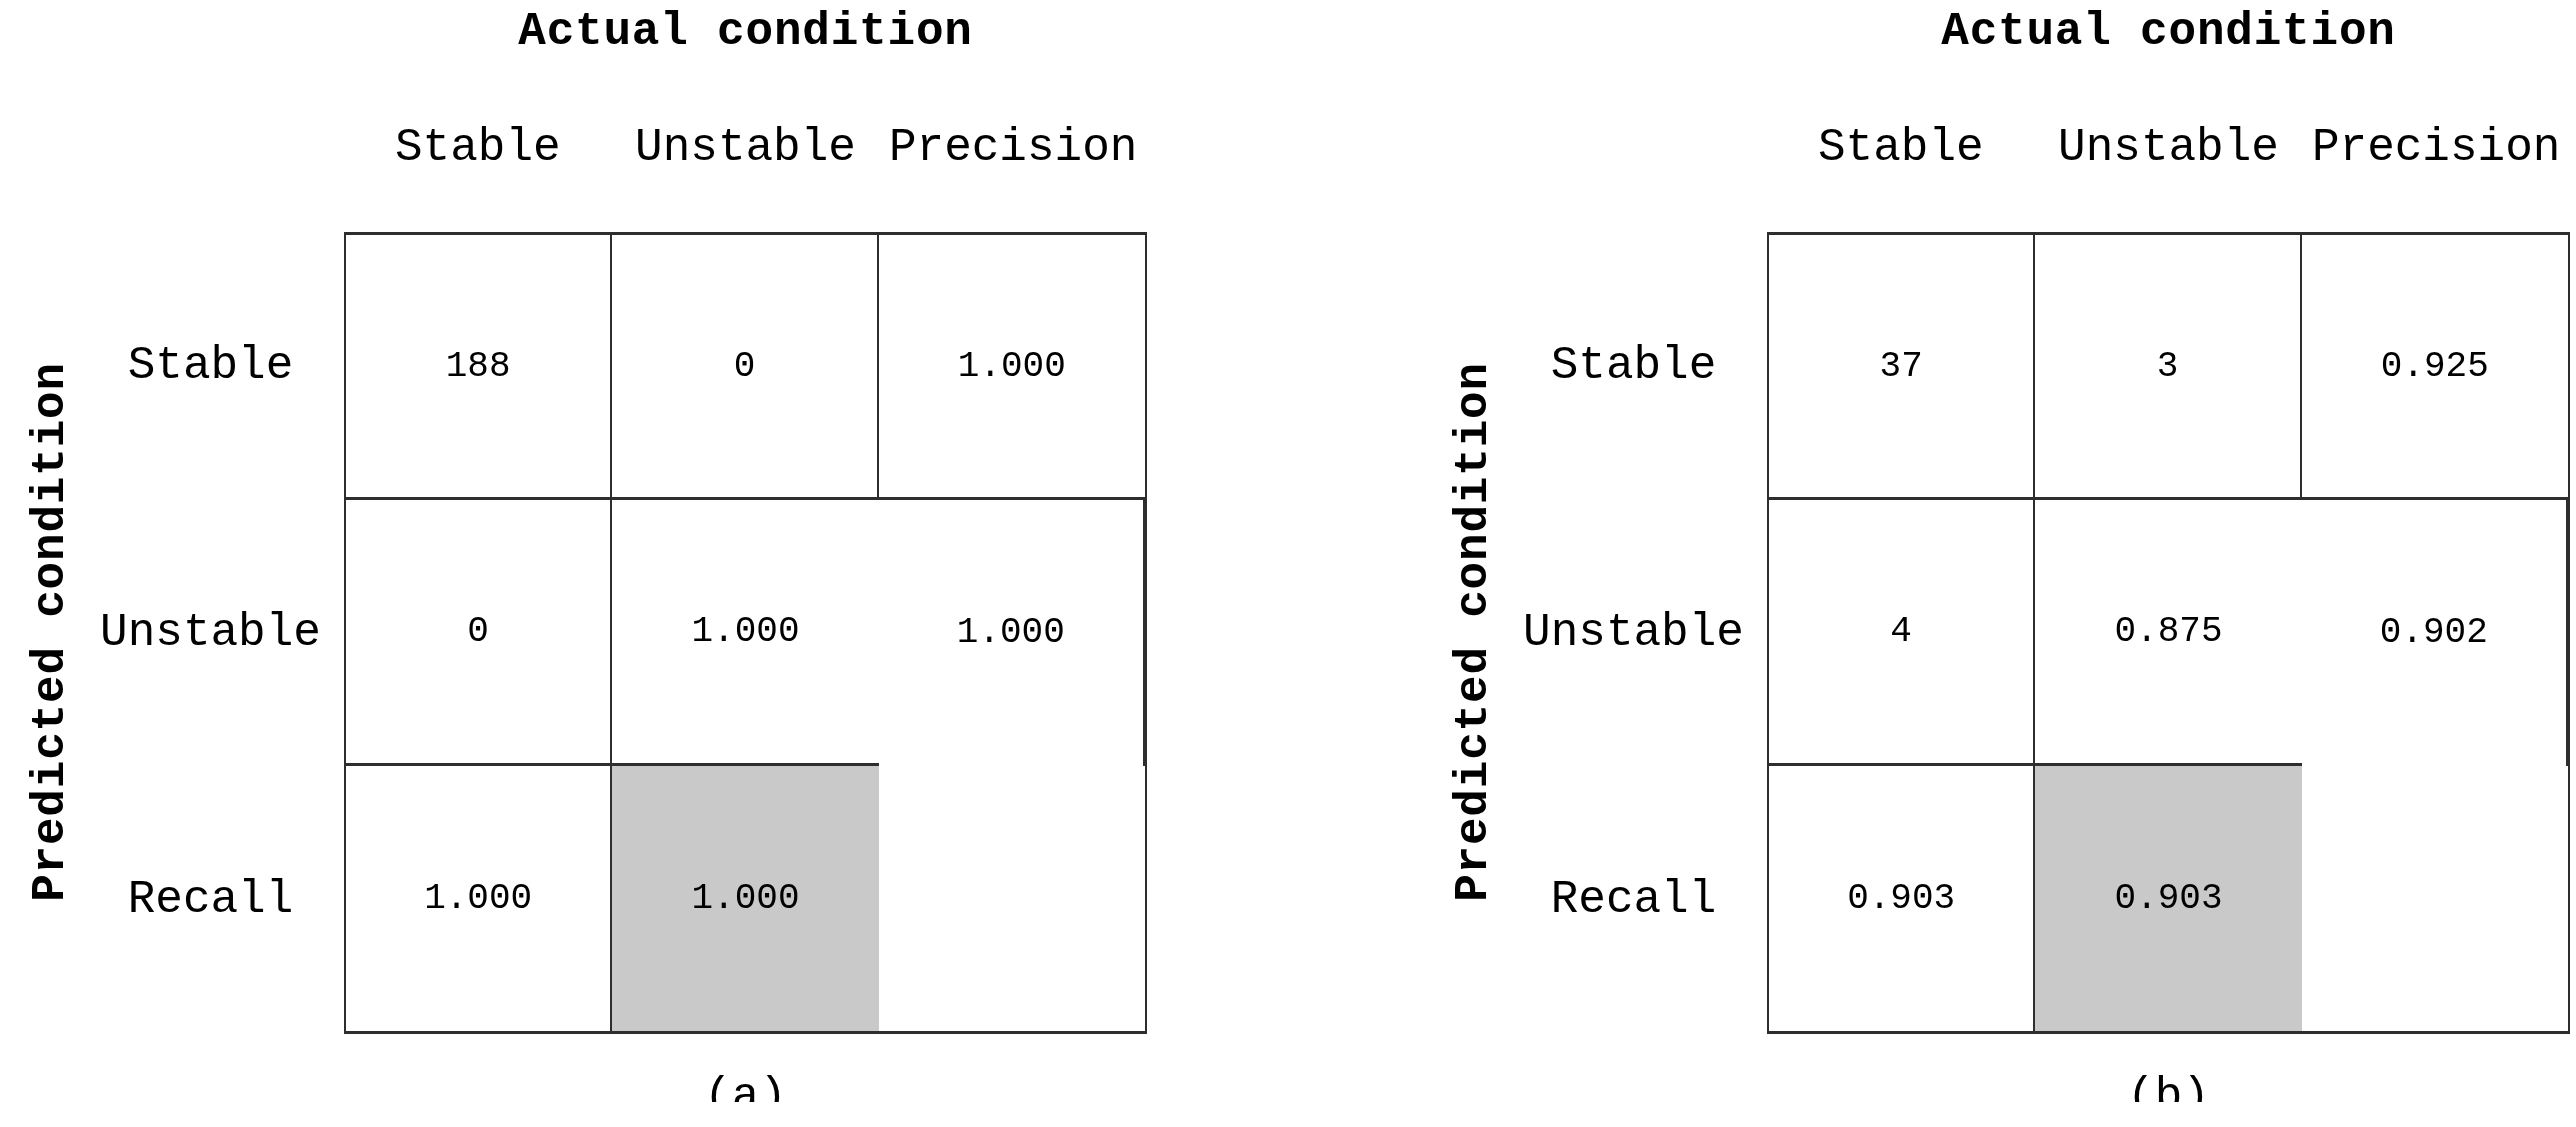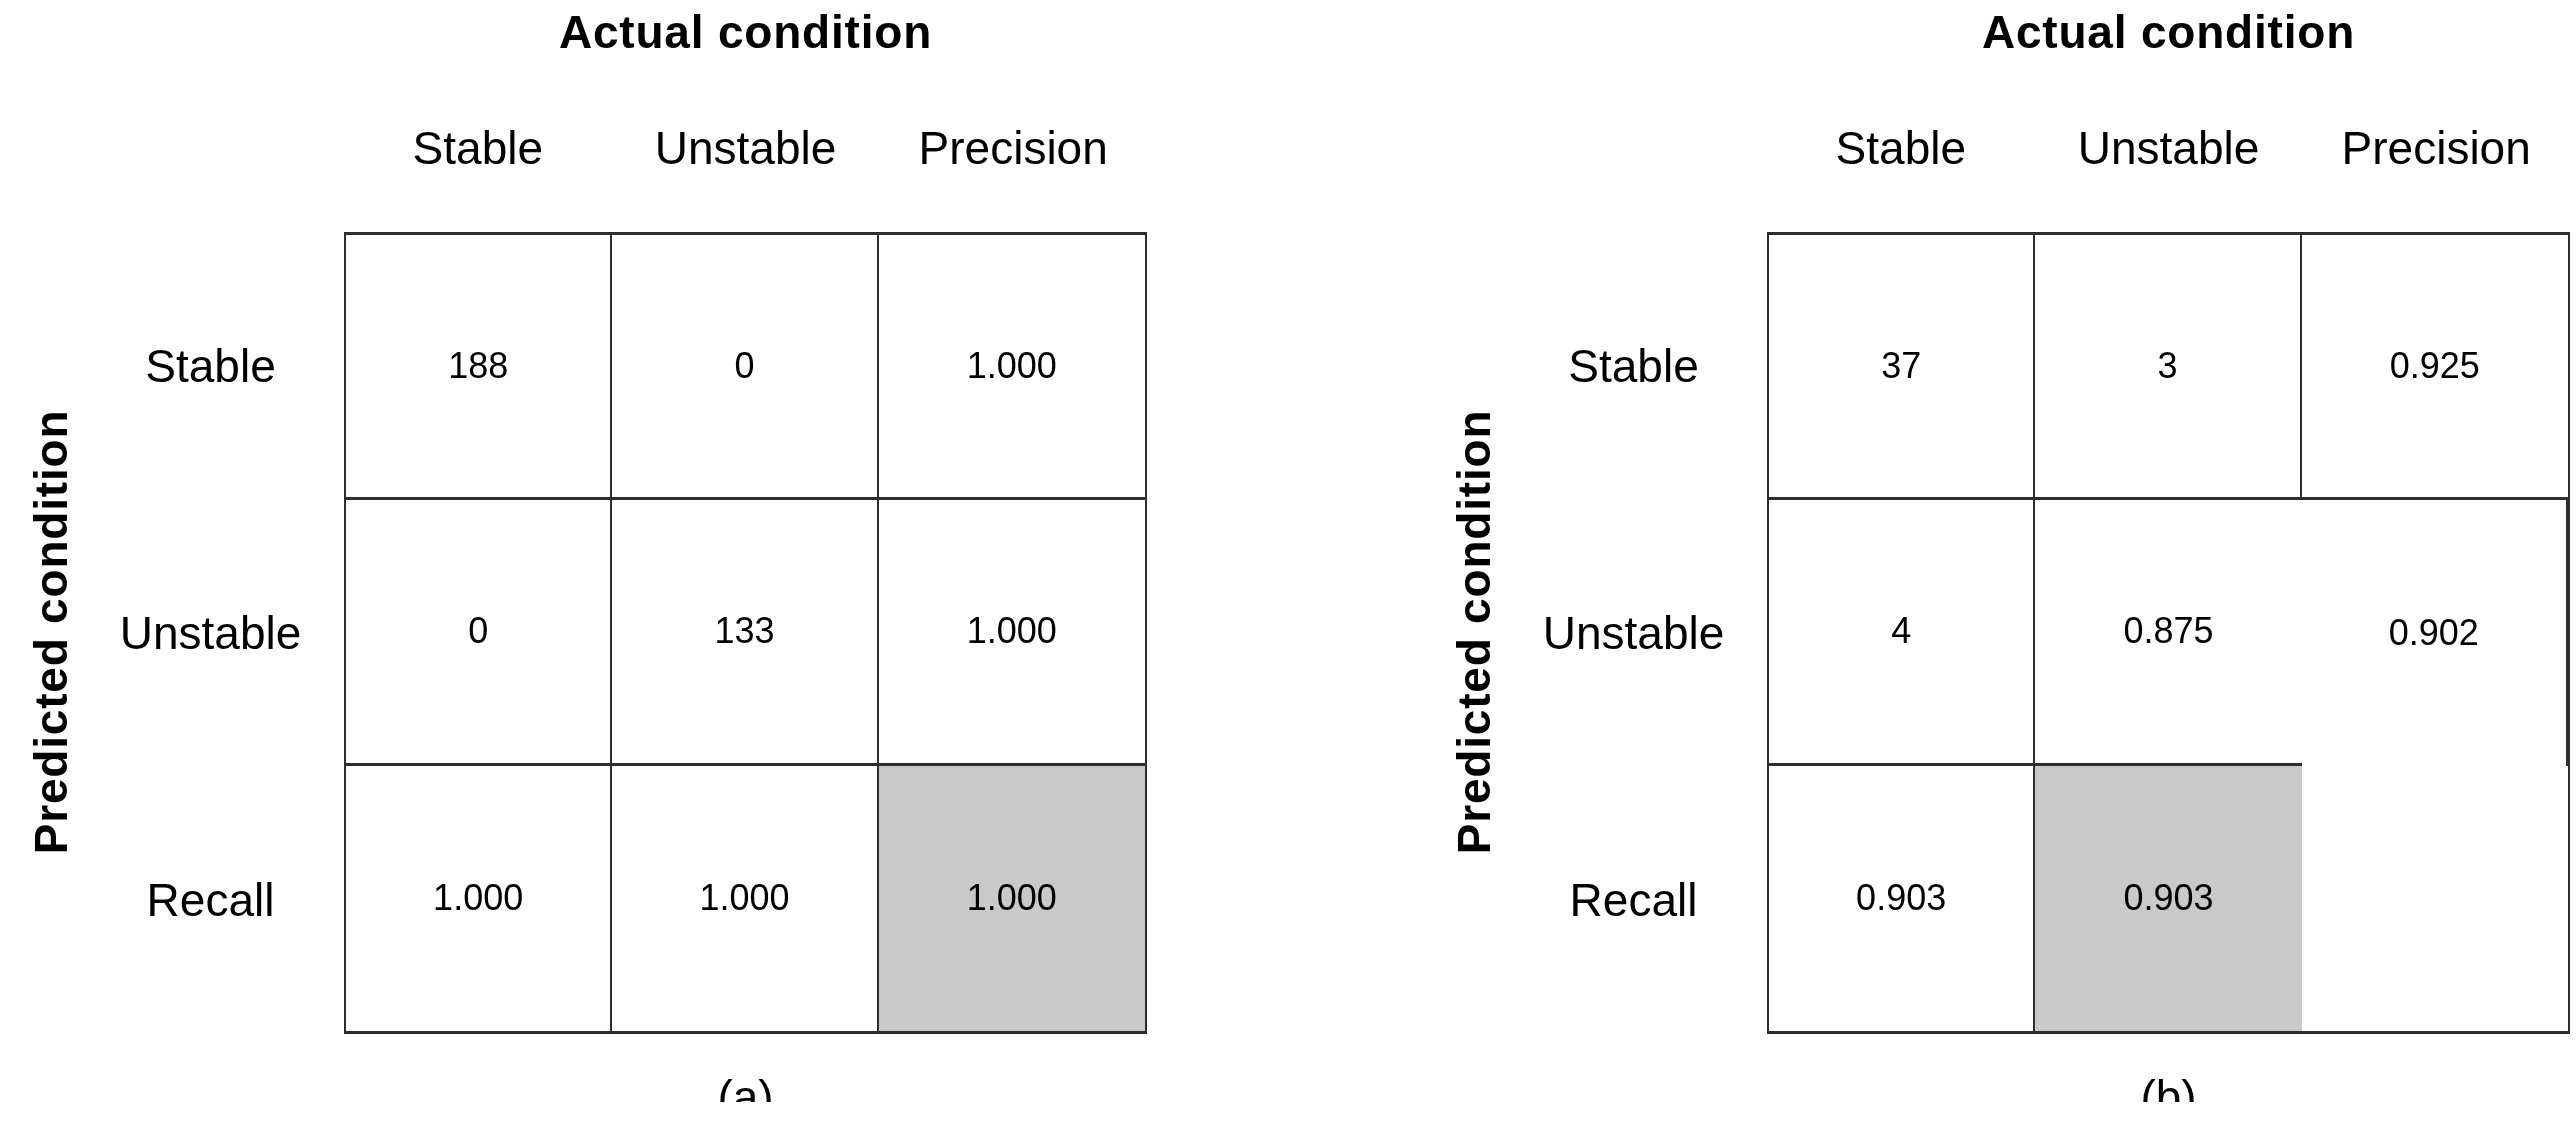--- a/index.html
+++ b/index.html
@@ -2,21 +2,21 @@
 <html style="font-size:12.6px"><head>
 <meta charset="utf-8">
 <style>
   html, body { margin: 0; padding: 0; background: #ffffff; }
   .canvas {
     position: relative;
     width: 2576px;
     height: 1102px;
     background: #ffffff;
     overflow: hidden;
-    font-family: Liberation Sans, sans-serif;
+    font-family: Liberation Mono, monospace;
     color: #000000;
   }
   .panel { position: absolute; top: 0; width: 1288px; height: 1127px; }
   .panel-a { left: 0; }
   .panel-b { left: 1423px; }
 
   .ptitle {
     position: absolute; left: 344px; top: 0; width: 803px; height: 63px;
     display: flex; align-items: center; justify-content: center;
     font-size: 46px; font-weight: bold; letter-spacing: 0.8px;
@@ -91,21 +91,20 @@
 
     <div class="rlabel r0">Stable</div>
     <div class="rlabel r1">Unstable</div>
     <div class="rlabel r2">Recall</div>
 
     <div class="matrix">
       <div class="cell">188</div>
       <div class="cell">0</div>
       <div class="cell last-col">1.000</div>
       <div class="cell">0</div>
-      <div class="cell">133</div>
       <div class="cell last-col">1.000</div>
       <div class="cell last-row">1.000</div>
       <div class="cell last-row">1.000</div>
       <div class="cell last-row last-col shaded">1.000</div>
     </div>
 
     <div class="caption">(a)</div>
   </div>
 
   <div class="panel panel-b">

